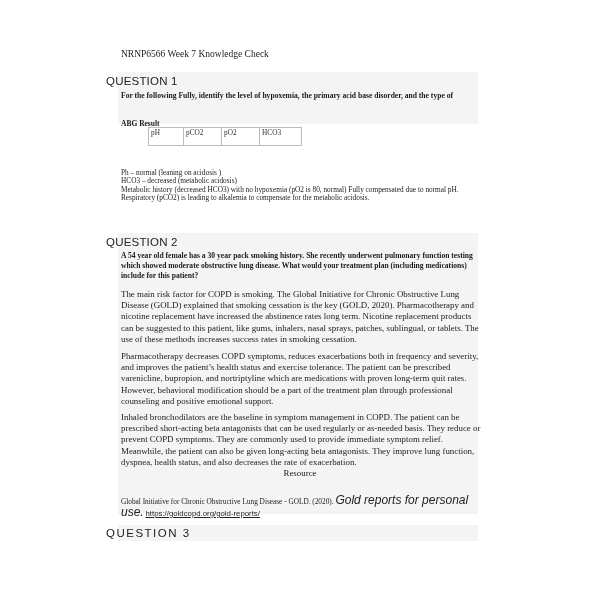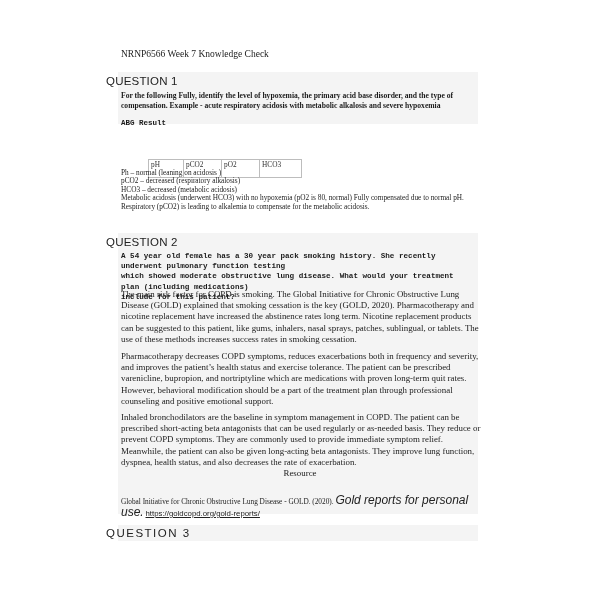--- a/index.html
+++ b/index.html
@@ -4,22 +4,22 @@
 <style>
   html, body { margin: 0; padding: 0; background: #ffffff; }
   body { width: 600px; height: 600px; position: relative; overflow: hidden;
          font-family: "Liberation Serif", serif; color: #1a1a1a; }
   .doc-title { position: absolute; left: 121px; top: 49px; font-size: 9.5px; color: #222; text-align: right; }
   .shade { position: absolute; left: 118px; width: 360px; background: #f4f4f4; }
   .q-head { font-family: "Liberation Sans", sans-serif; font-weight: normal;
             font-size: 11.5px; color: #222; position: absolute; left: 106px; letter-spacing: 0.2px; }
   .q-prompt { position: absolute; left: 121px; width: 355px; font-weight: bold;
               font-size: 7.6px; line-height: 10.2px; color: #1a1a1a; }
-  .abg-label { position: absolute; left: 121px; top: 119px; font-weight: bold; font-size: 7.5px; font-family: Liberation Mono, monospace; }
-  table.abg { position: absolute; left: 148px; top: 127px; border-collapse: collapse; font-size: 7.3px; margin-top: 32px; }
+  .abg-label { position: absolute; left: 121px; top: 119px; font-weight: bold; font-size: 7.5px; }
+  table.abg { position: absolute; left: 148px; top: 127px; border-collapse: collapse; font-size: 7.3px; }
   table.abg td { border: 1px solid #bdbdbd; width: 33px; height: 17px; padding: 0 2px;
                  vertical-align: top; color: #333; }
   table.abg td.ph { width: 30px; }
   table.abg td.hco3 { width: 37px; }
   .q1-answer { position: absolute; left: 121px; top: 169px; font-size: 7.3px; line-height: 8.4px; color: #222; }
   .para { position: absolute; left: 121px; width: 360px; font-size: 8.9px; line-height: 11.2px; color: #222; }
   .resource { position: absolute; left: 0; width: 600px; text-align: center; top: 468px; font-size: 8.9px; }
   .ref { position: absolute; left: 121px; top: 495px; font-size: 7.3px; line-height: 11px; color: #222; width: 360px; }
   .ref .ital { font-family: "Liberation Sans", sans-serif; font-style: italic; font-size: 12px; }
   .ref a { font-family: "Liberation Sans", sans-serif; font-size: 7.8px; color: #222; text-decoration: underline; }
@@ -27,44 +27,42 @@
 </style>
 </head>
 <body>
 
 <div class="doc-title">NRNP6566 Week 7 Knowledge Check</div>
 
 <div class="shade" style="top:72px;height:52px;"></div>
 <div class="q-head" style="top:75px;">QUESTION 1</div>
 <div class="q-prompt" style="top:91px;">
   <div>For the following Fully, identify the level of hypoxemia, the primary acid base disorder, and the type of</div>
-  <div>compensation. Example - acute respiratory acidosis with metabolic alkalosis and severe hypoxemia</div>
 </div>
 <div class="abg-label">ABG Result</div>
 <table class="abg">
   <tbody>
       <tr>
     <td class="ph">pH</td>
     <td>pCO2</td>
     <td>pO2</td>
     <td class="hco3">HCO3</td>
   </tr>
 </tbody>
   </table>
 <div class="q1-answer">
   <div>Ph – normal (leaning on acidosis )</div>
-  <div>pCO2 – decreased (respiratory alkalosis)</div>
   <div>HCO3 – decreased (metabolic acidosis)</div>
-  <div>Metabolic acidosis (underwent HCO3) with no hypoxemia (pO2 is 80, normal) Fully compensated due to normal pH.</div>
+  <div>Metabolic history (decreased HCO3) with no hypoxemia (pO2 is 80, normal) Fully compensated due to normal pH.</div>
   <div>Respiratory (pCO2) is leading to alkalemia to compensate for the metabolic acidosis.</div>
 </div>
 
 <div class="shade" style="top:233px;height:281px;"></div>
 <div class="q-head" style="top:236px;">QUESTION 2</div>
-<div class="q-prompt" style="top:251px;font-family:Liberation Mono, monospace;">
+<div class="q-prompt" style="top:251px;">
   <div>A 54 year old female has a 30 year pack smoking history. She recently underwent pulmonary function testing</div>
   <div>which showed moderate obstructive lung disease. What would your treatment plan (including medications)</div>
   <div>include for this patient?</div>
 </div>
 <div class="para" style="top:289px;">The main risk factor for COPD is smoking. The Global Initiative for Chronic Obstructive Lung Disease (GOLD) explained that smoking cessation is the key (GOLD, 2020). Pharmacotherapy and nicotine replacement have increased the abstinence rates long term. Nicotine replacement products can be suggested to this patient, like gums, inhalers, nasal sprays, patches, sublingual, or tablets. The use of these methods increases success rates in smoking cessation.</div>
 <div class="para" style="top:351px;">Pharmacotherapy decreases COPD symptoms, reduces exacerbations both in frequency and severity, and improves the patient’s health status and exercise tolerance. The patient can be prescribed varenicline, bupropion, and nortriptyline which are medications with proven long-term quit rates. However, behavioral modification should be a part of the treatment plan through professional counseling and positive emotional support.</div>
 <div class="para" style="top:412px;">Inhaled bronchodilators are the baseline in symptom management in COPD. The patient can be prescribed short-acting beta antagonists that can be used regularly or as-needed basis. They reduce or prevent COPD symptoms. They are commonly used to provide immediate symptom relief.  Meanwhile, the patient can also be given long-acting beta antagonists. They improve lung function, dyspnea, health status, and also decreases the rate of exacerbation.</div>
 <div class="resource">Resource</div>
 <div class="ref">
   <span>Global Initiative for Chronic Obstructive Lung Disease - GOLD. (2020). </span><span class="ital">Gold reports for personal use.</span>

